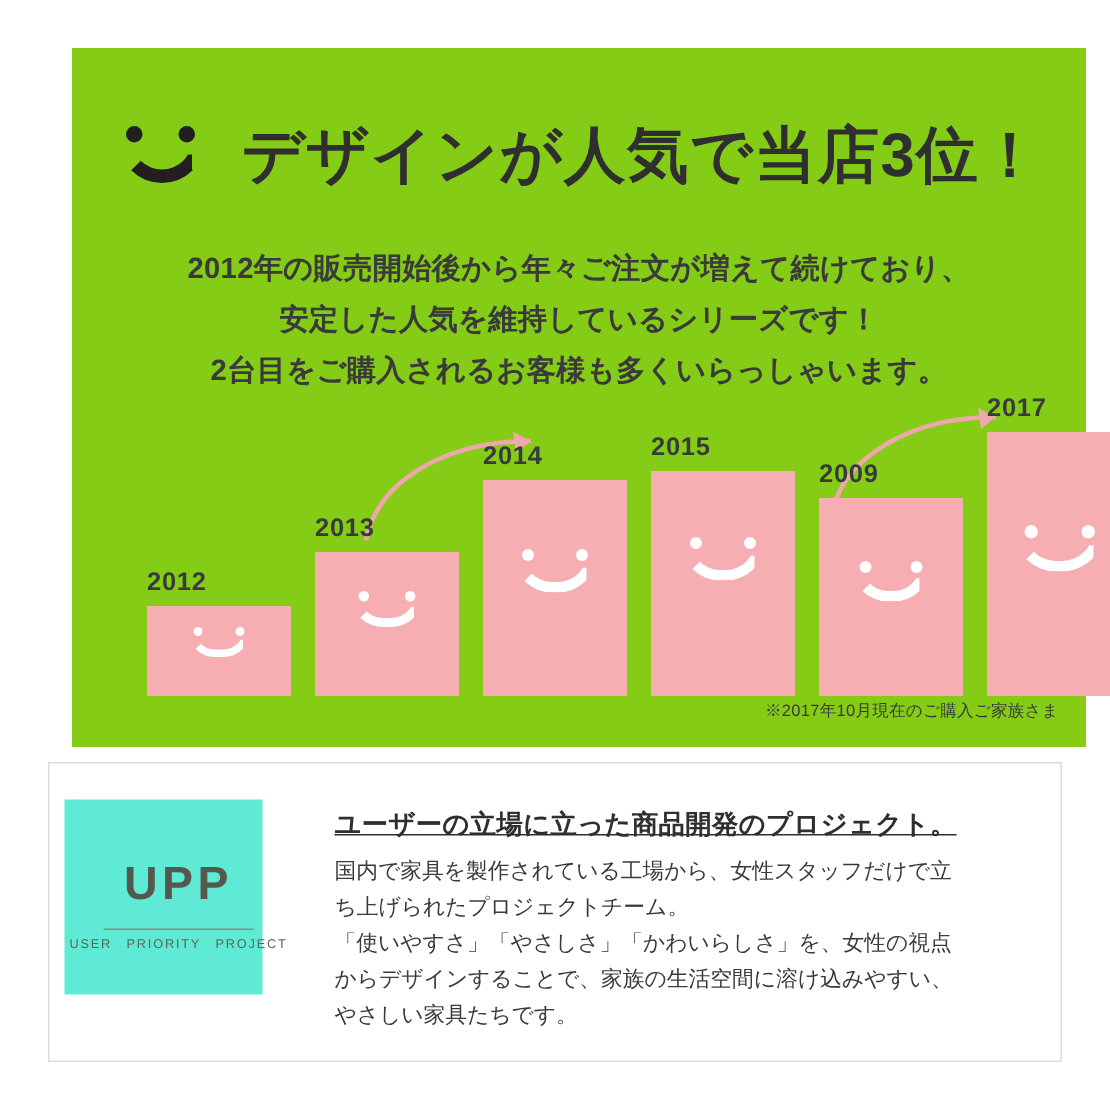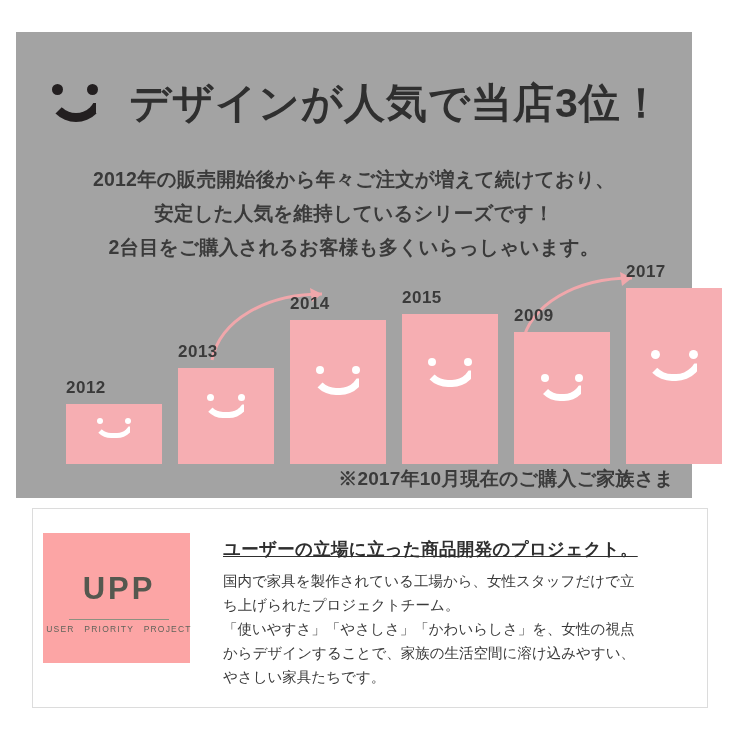--- a/index.html
+++ b/index.html
@@ -17,25 +17,25 @@
   .page {
     position: relative;
     width: 740px;
     height: 740px;
     box-sizing: border-box;
   }
 
   
   .top-panel {
     position: absolute;
-    left: 16px;
+    left: 48px;
     top: 32px;
     width: 676px;
     height: 466px;
-    background: #a3a3a3;
+    background: #84cc16;
     box-sizing: border-box;
   }
 
   .headline {
     position: absolute;
     left: 0;
     top: 44px;
     width: 676px;
     display: flex;
     align-items: center;
@@ -140,44 +140,44 @@
 
   .arrow {
     position: absolute;
     pointer-events: none;
   }
 
   .note {
     position: absolute;
     right: 18px;
     top: 434px;
-    font-size: 19px;
-    font-weight: bold;
+    font-size: 11px;
+    font-weight: normal;
     color: #3b3b3b;
     letter-spacing: 0.2px;
   }
 
   
   .bottom-panel {
     position: absolute;
     left: 32px;
     top: 508px;
     width: 676px;
     height: 200px;
     border: 1px solid #dcdcdc;
     box-sizing: border-box;
     background: #ffffff;
   }
   .logo-box {
     position: absolute;
     left: 10px;
     top: 24px;
-    width: 147px;
+    width: 132px;
     height: 130px;
-    background: #fca5a5;
+    background: #5eead4;
   }
   .logo-text {
     position: absolute;
     left: 0;
     top: 38px;
     width: 152px;
     text-align: center;
     font-size: 31px;
     font-weight: bold;
     letter-spacing: 3px;

